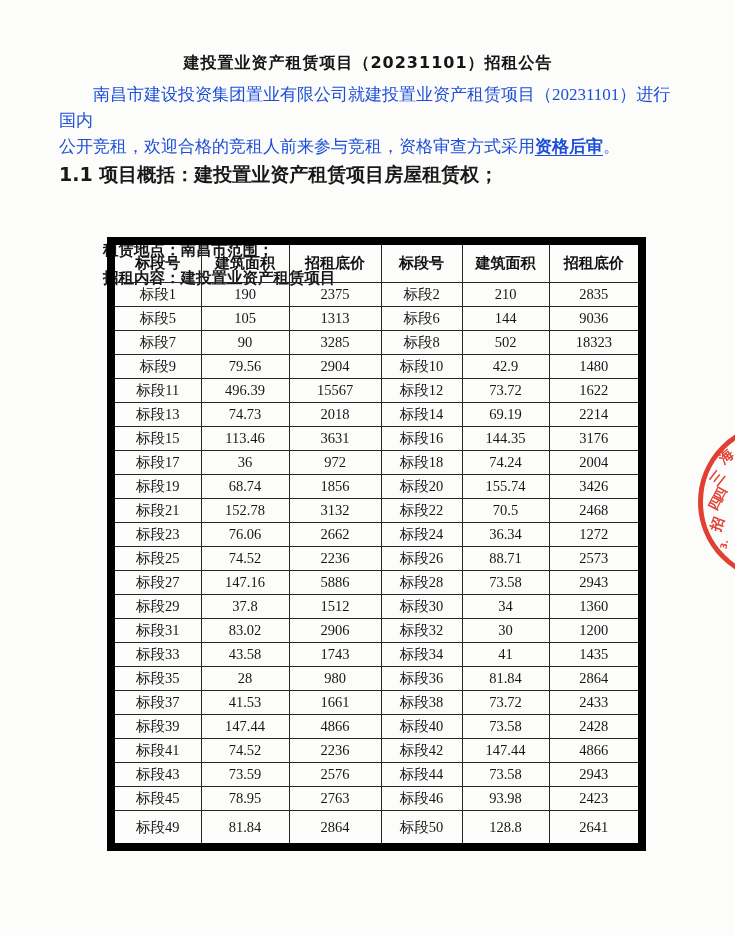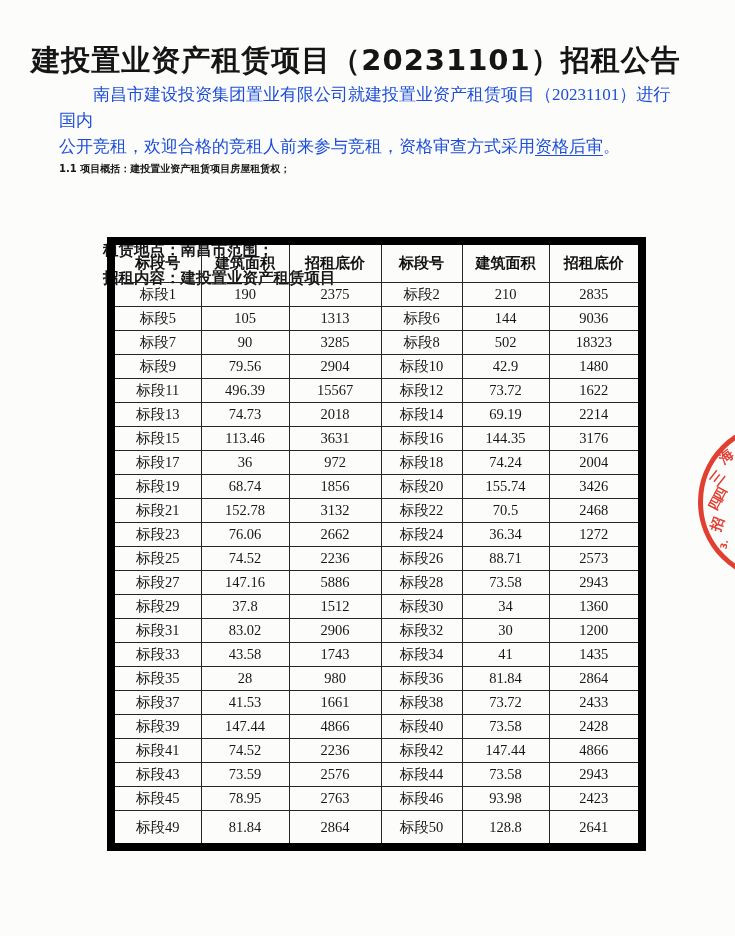--- a/index.html
+++ b/index.html
@@ -8,43 +8,43 @@
     width:735px;height:936px;
     margin:0 auto;
     background:#fcfcfb;
     overflow:hidden;
     color:#1e1e1e;
     font-family:"Liberation Serif","DejaVu Serif",serif;
   }
   .title{
     position:absolute;top:36px;left:0;width:702px;
     text-align:center;
-    font-size:29px;font-weight:bold;
+    font-size:16px;font-weight:bold;
     letter-spacing:1px;
     font-family:"DejaVu Sans","Liberation Sans",sans-serif;
     color:#151515;
-    margin:5px;
+    margin:17px;
   }
   .intro{
     position:absolute;top:82px;left:59px;width:618px;
     font-size:17px;line-height:26px;
     color:#1d4ed8;margin:0;
     font-weight:500;
   }
   .intro .line{display:block;}
   .intro .l1{text-indent:2em;}
-  .u{text-decoration:underline;text-underline-offset:3px;}
+  .u{text-decoration:underline;text-underline-offset:3px;font-weight:bold;}
   .h2{
     position:absolute;top:131px;left:59px;
     font-size:15.5px;font-weight:bold;color:#151515;
     font-family:"DejaVu Sans","Liberation Sans",sans-serif;
   }
   .item11{
     position:absolute;top:162px;left:59px;
-    font-size:10px;font-weight:bold;color:#181818;
+    font-size:19px;font-weight:bold;color:#181818;
     font-family:"DejaVu Sans","Liberation Sans",sans-serif;
   }
   .subline{
     position:absolute;left:103px;
     font-size:15.5px;font-weight:bold;color:#181818;
     font-family:"DejaVu Sans","Liberation Sans",sans-serif;
     margin-top:46px;
   }
   .sub-location{top:194px;}
   .sub-content{top:222px;}

